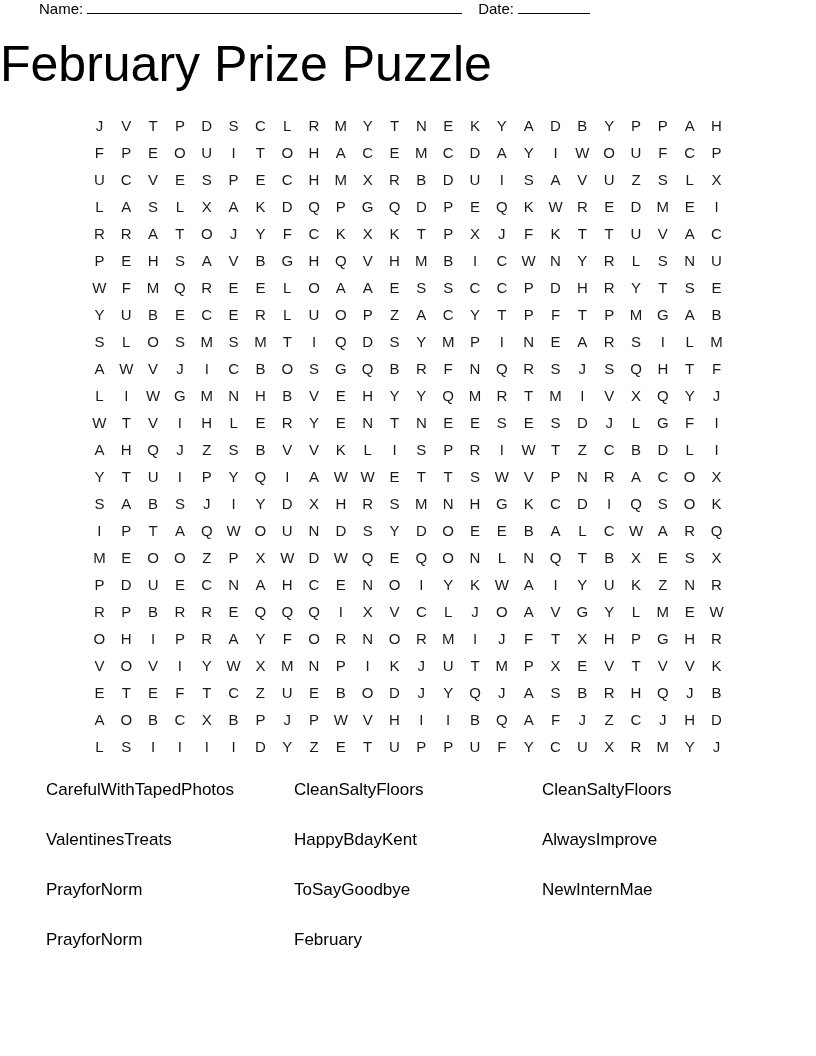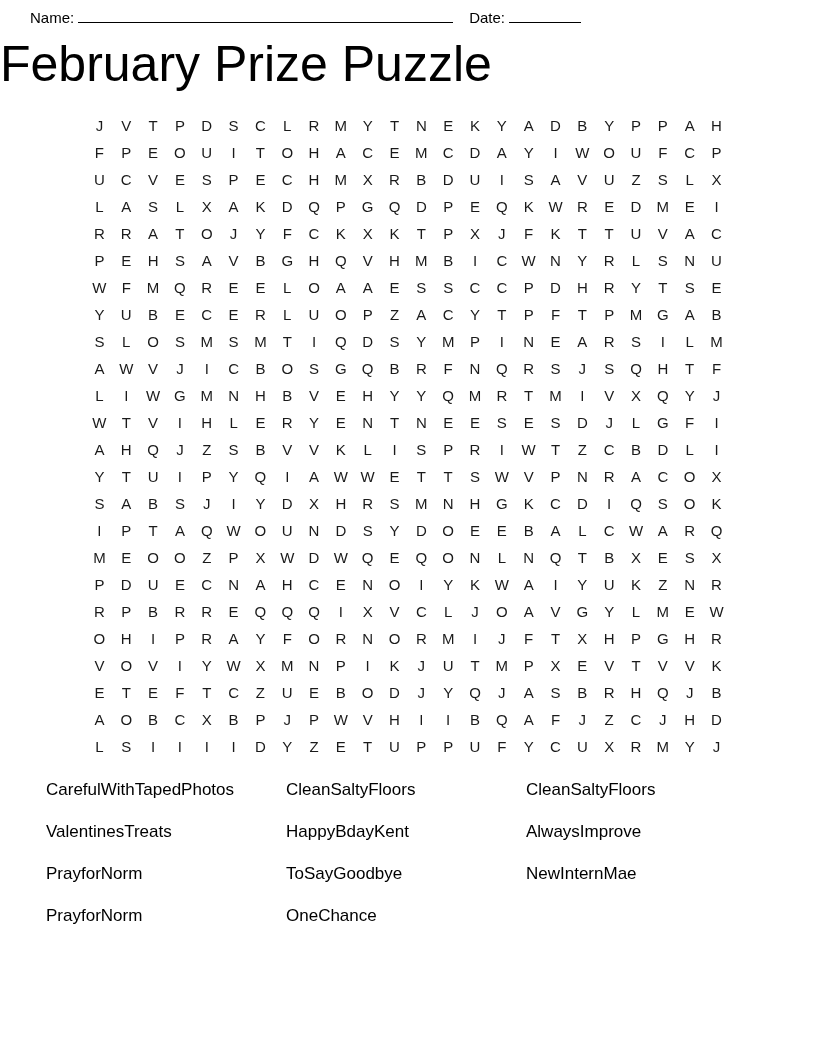--- a/index.html
+++ b/index.html
@@ -18,21 +18,21 @@
 
   
   .header-row {
     position: absolute;
     top: 0px;
     left: 0px;
     width: 816px;
     height: 26px;
     display: flex;
     align-items: flex-end;
-    padding: 0;
+    padding: 9px;
     box-sizing: border-box;
   }
   .name-label {
     font-size: 15px;
     line-height: 16px;
     margin-left: 30px;
     white-space: nowrap;
   }
   .name-rule {
     flex: 0 0 auto;
@@ -94,20 +94,21 @@
   
   .word-list {
     position: absolute;
     top: 778px;
     left: 46px;
     width: 700px;
     display: grid;
     grid-template-columns: 240px 240px 220px;
     grid-auto-rows: 42px;
     align-items: start;
+    gap: 8px;
   }
   .word-item {
     font-size: 17px;
     line-height: 24px;
     font-family: "Liberation Sans", sans-serif;
     color: #000;
     white-space: nowrap;
   }
 </style>
 </head>
@@ -753,14 +754,14 @@
     <div class="word-item">CarefulWithTapedPhotos</div>
     <div class="word-item">CleanSaltyFloors</div>
     <div class="word-item">CleanSaltyFloors</div>
     <div class="word-item">ValentinesTreats</div>
     <div class="word-item">HappyBdayKent</div>
     <div class="word-item">AlwaysImprove</div>
     <div class="word-item">PrayforNorm</div>
     <div class="word-item">ToSayGoodbye</div>
     <div class="word-item">NewInternMae</div>
     <div class="word-item">PrayforNorm</div>
-    <div class="word-item">OneChance</div>
+    <div class="word-item">February</div>
   </div>
 
 </body></html>

